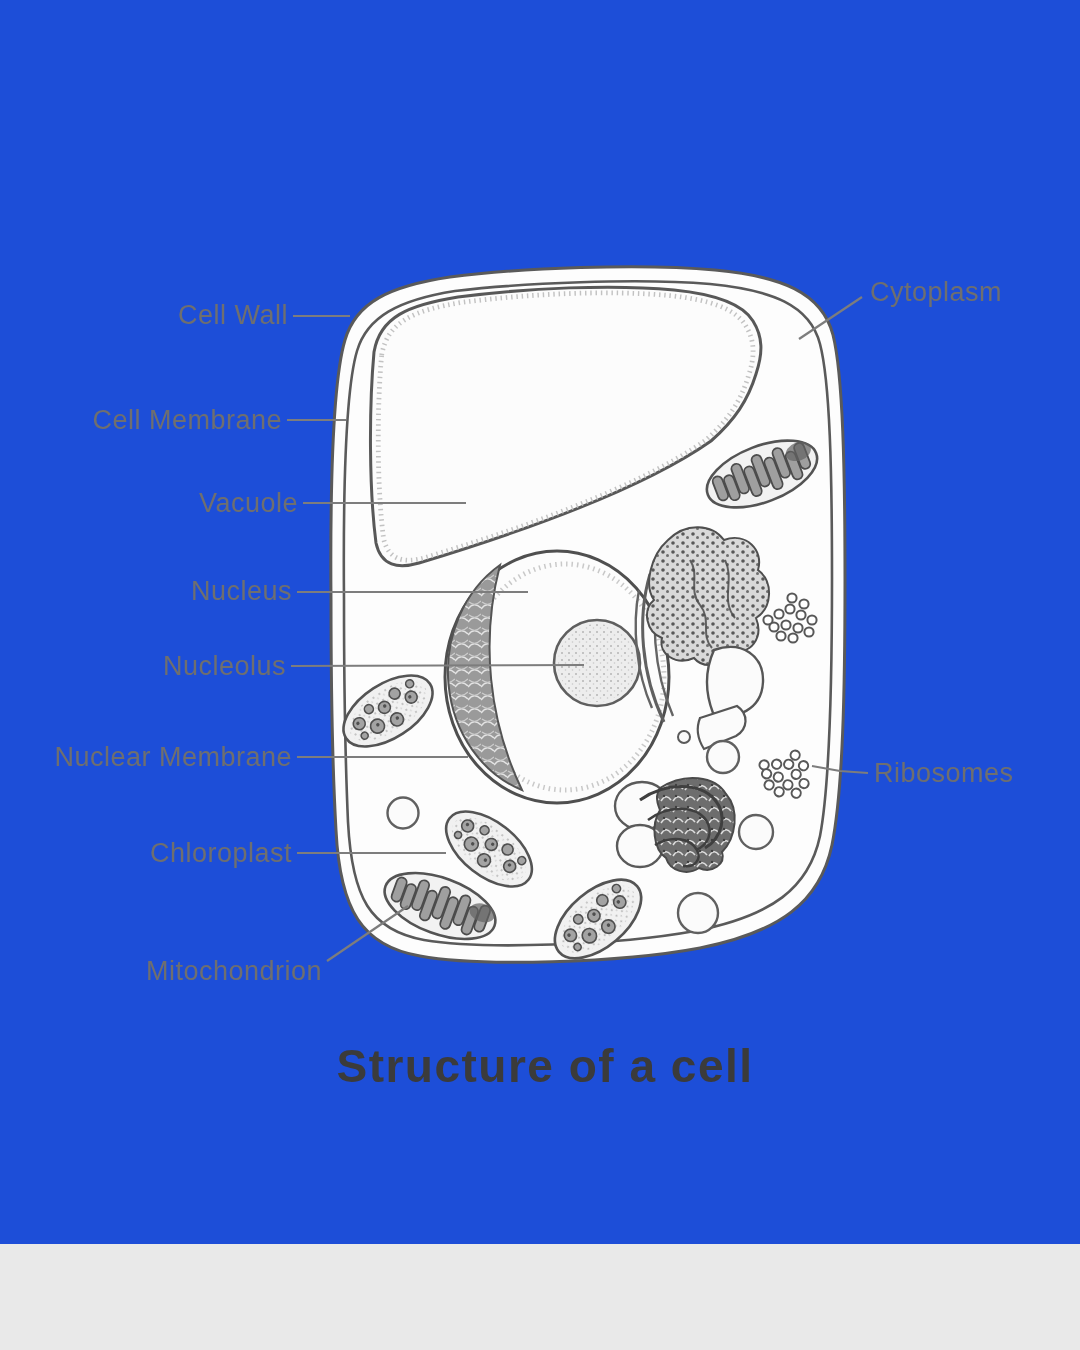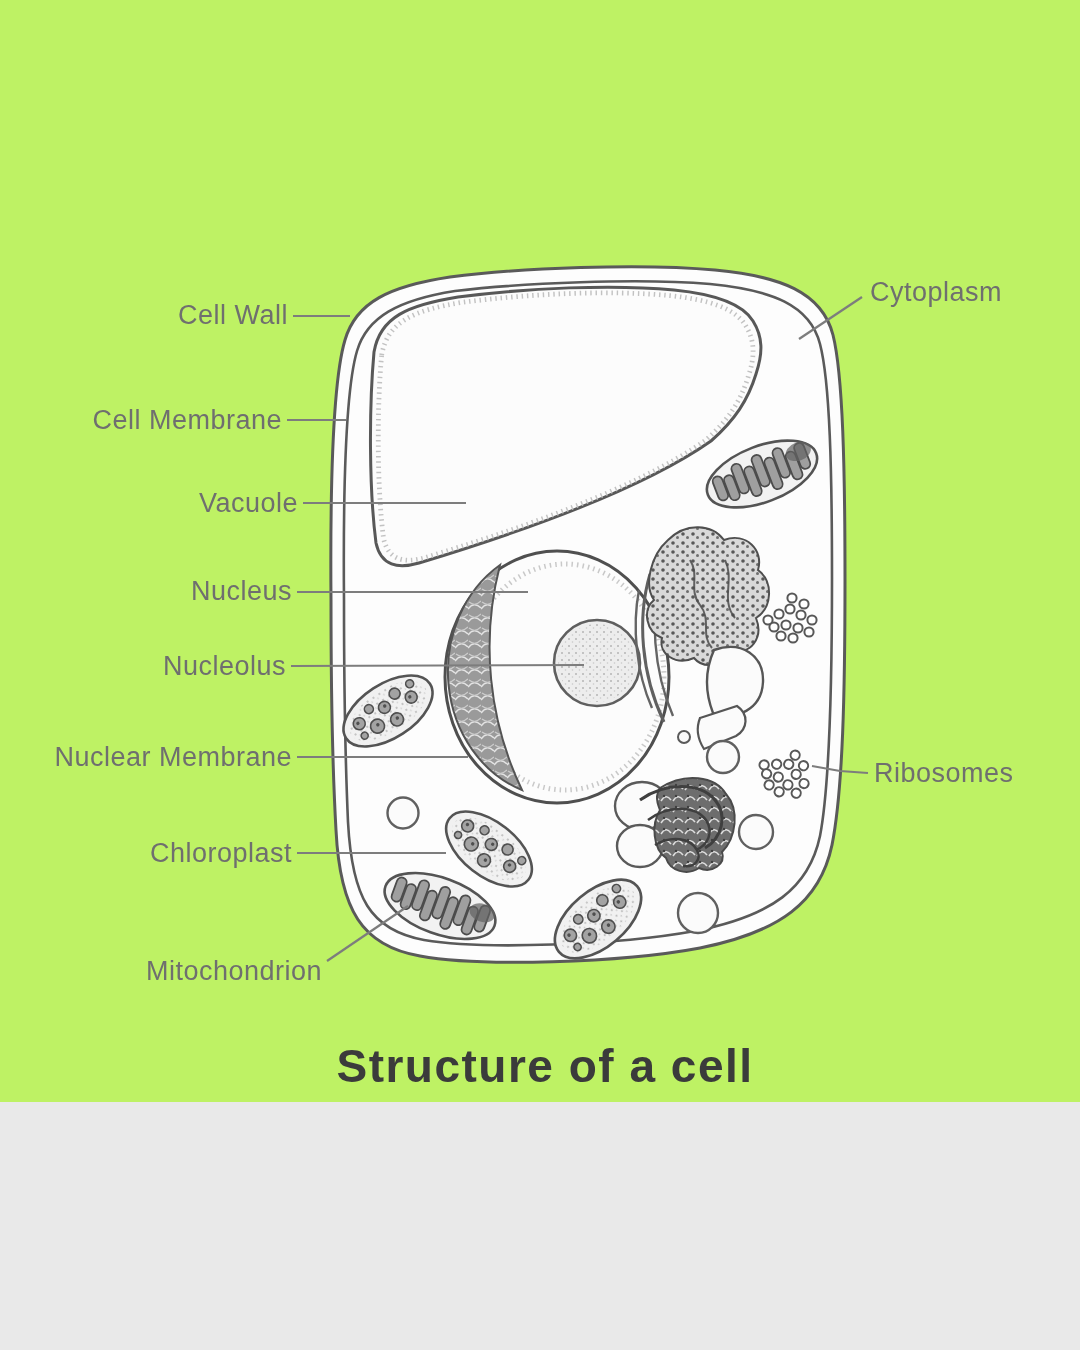--- a/index.html
+++ b/index.html
@@ -1,20 +1,20 @@
 <!DOCTYPE html>
 <html><head>
 <meta charset="utf-8">
 <style>
   html, body { margin: 0; padding: 0; background: #e9e9e9; }
   .canvas {
     position: relative;
     width: 1080px;
-    height: 1102px;
-    background: #bef264;
+    height: 1244px;
+    background: #1d4ed8;
     overflow: hidden;
     font-family: "Liberation Sans", sans-serif;
   }
   .canvas svg { position: absolute; inset: 0; }
   .lbl {
     font-family: "Liberation Sans", sans-serif;
     font-size: 27px;
     fill: #6f6f6f;
     letter-spacing: 0.5px;
   }

